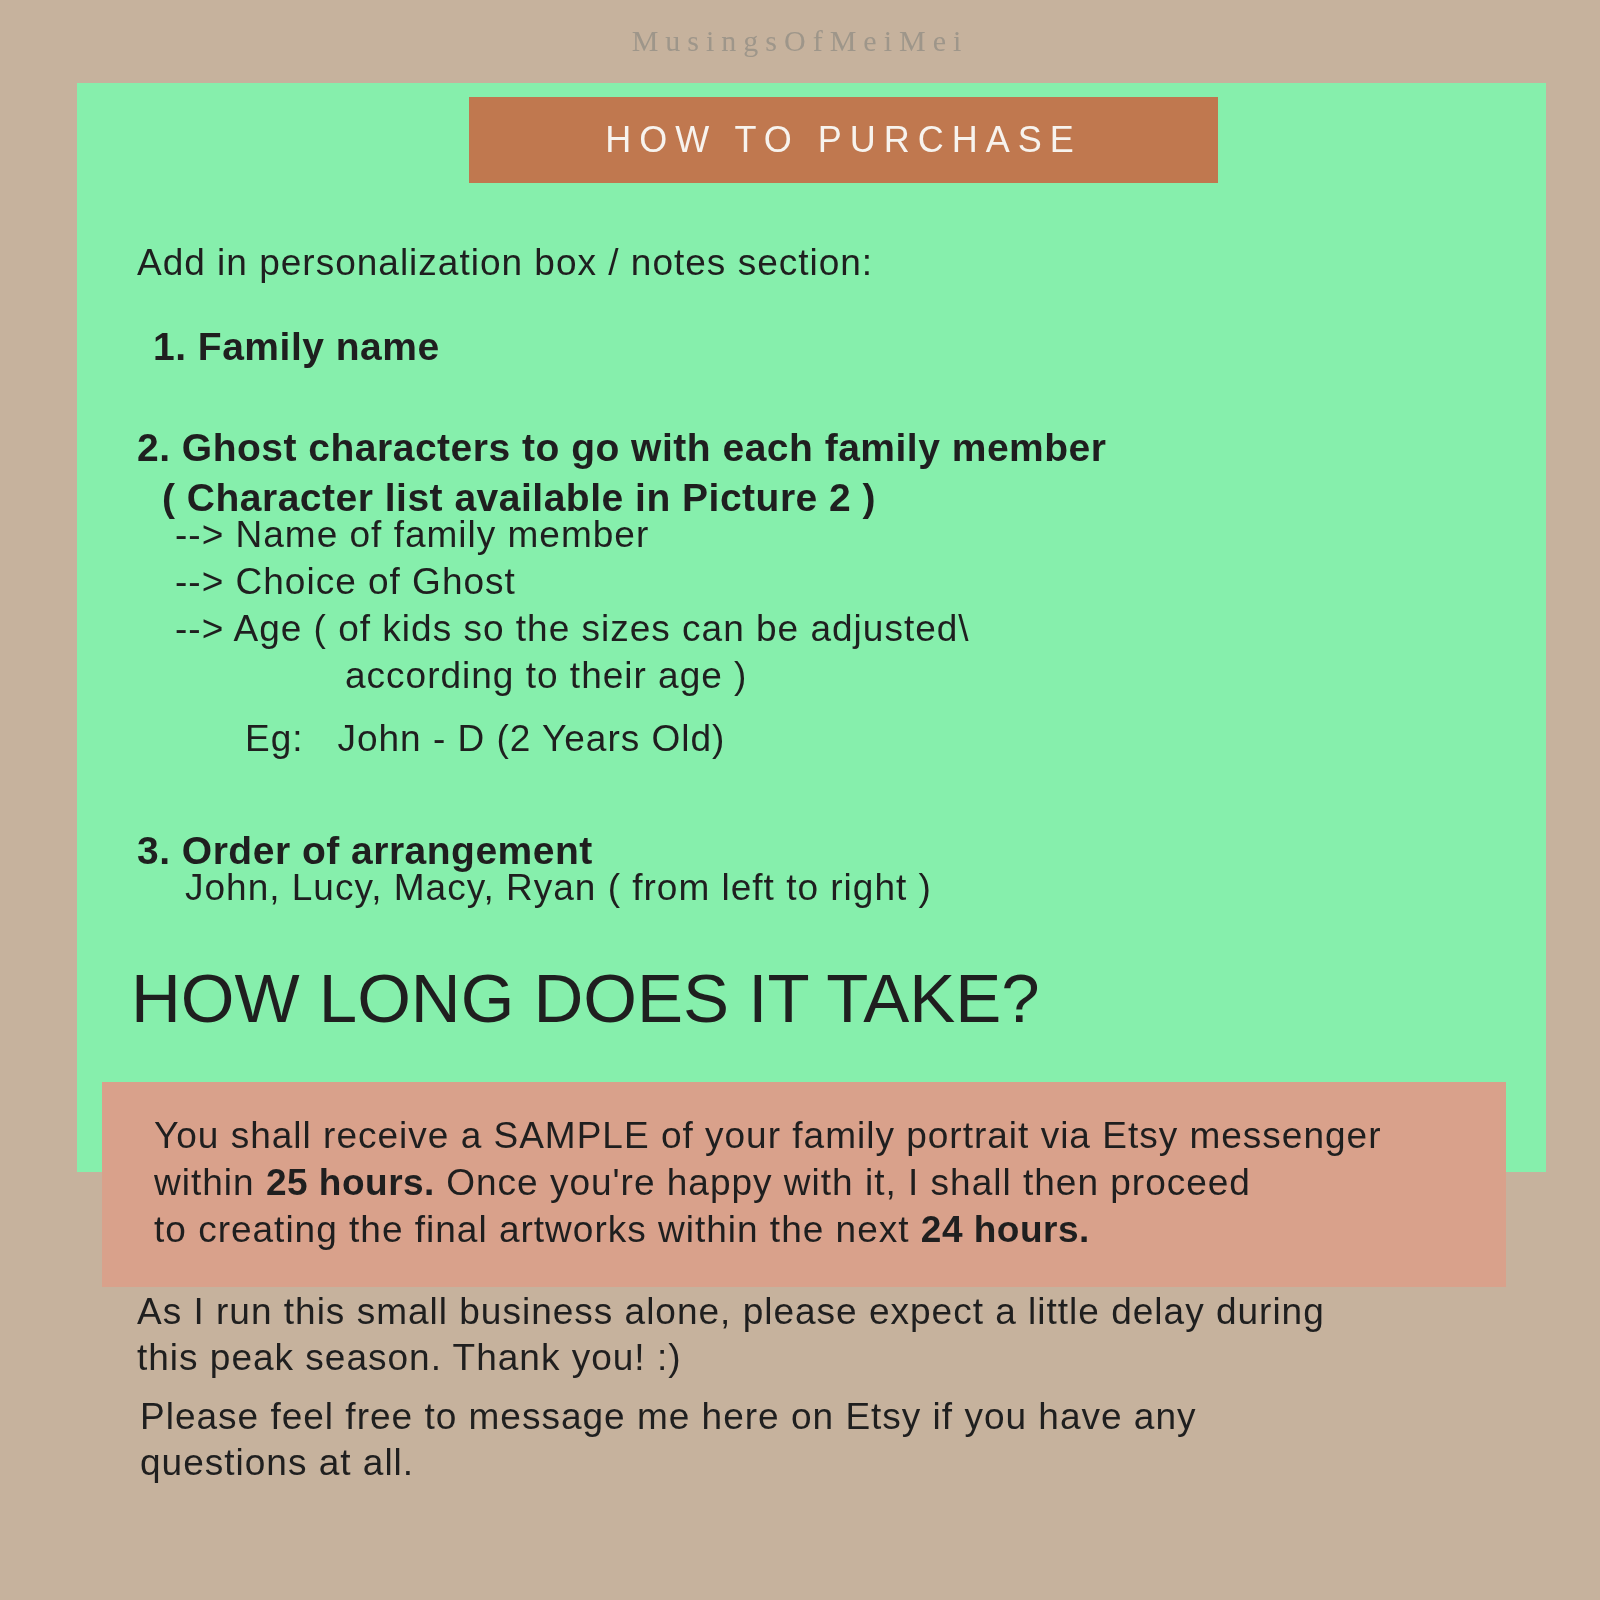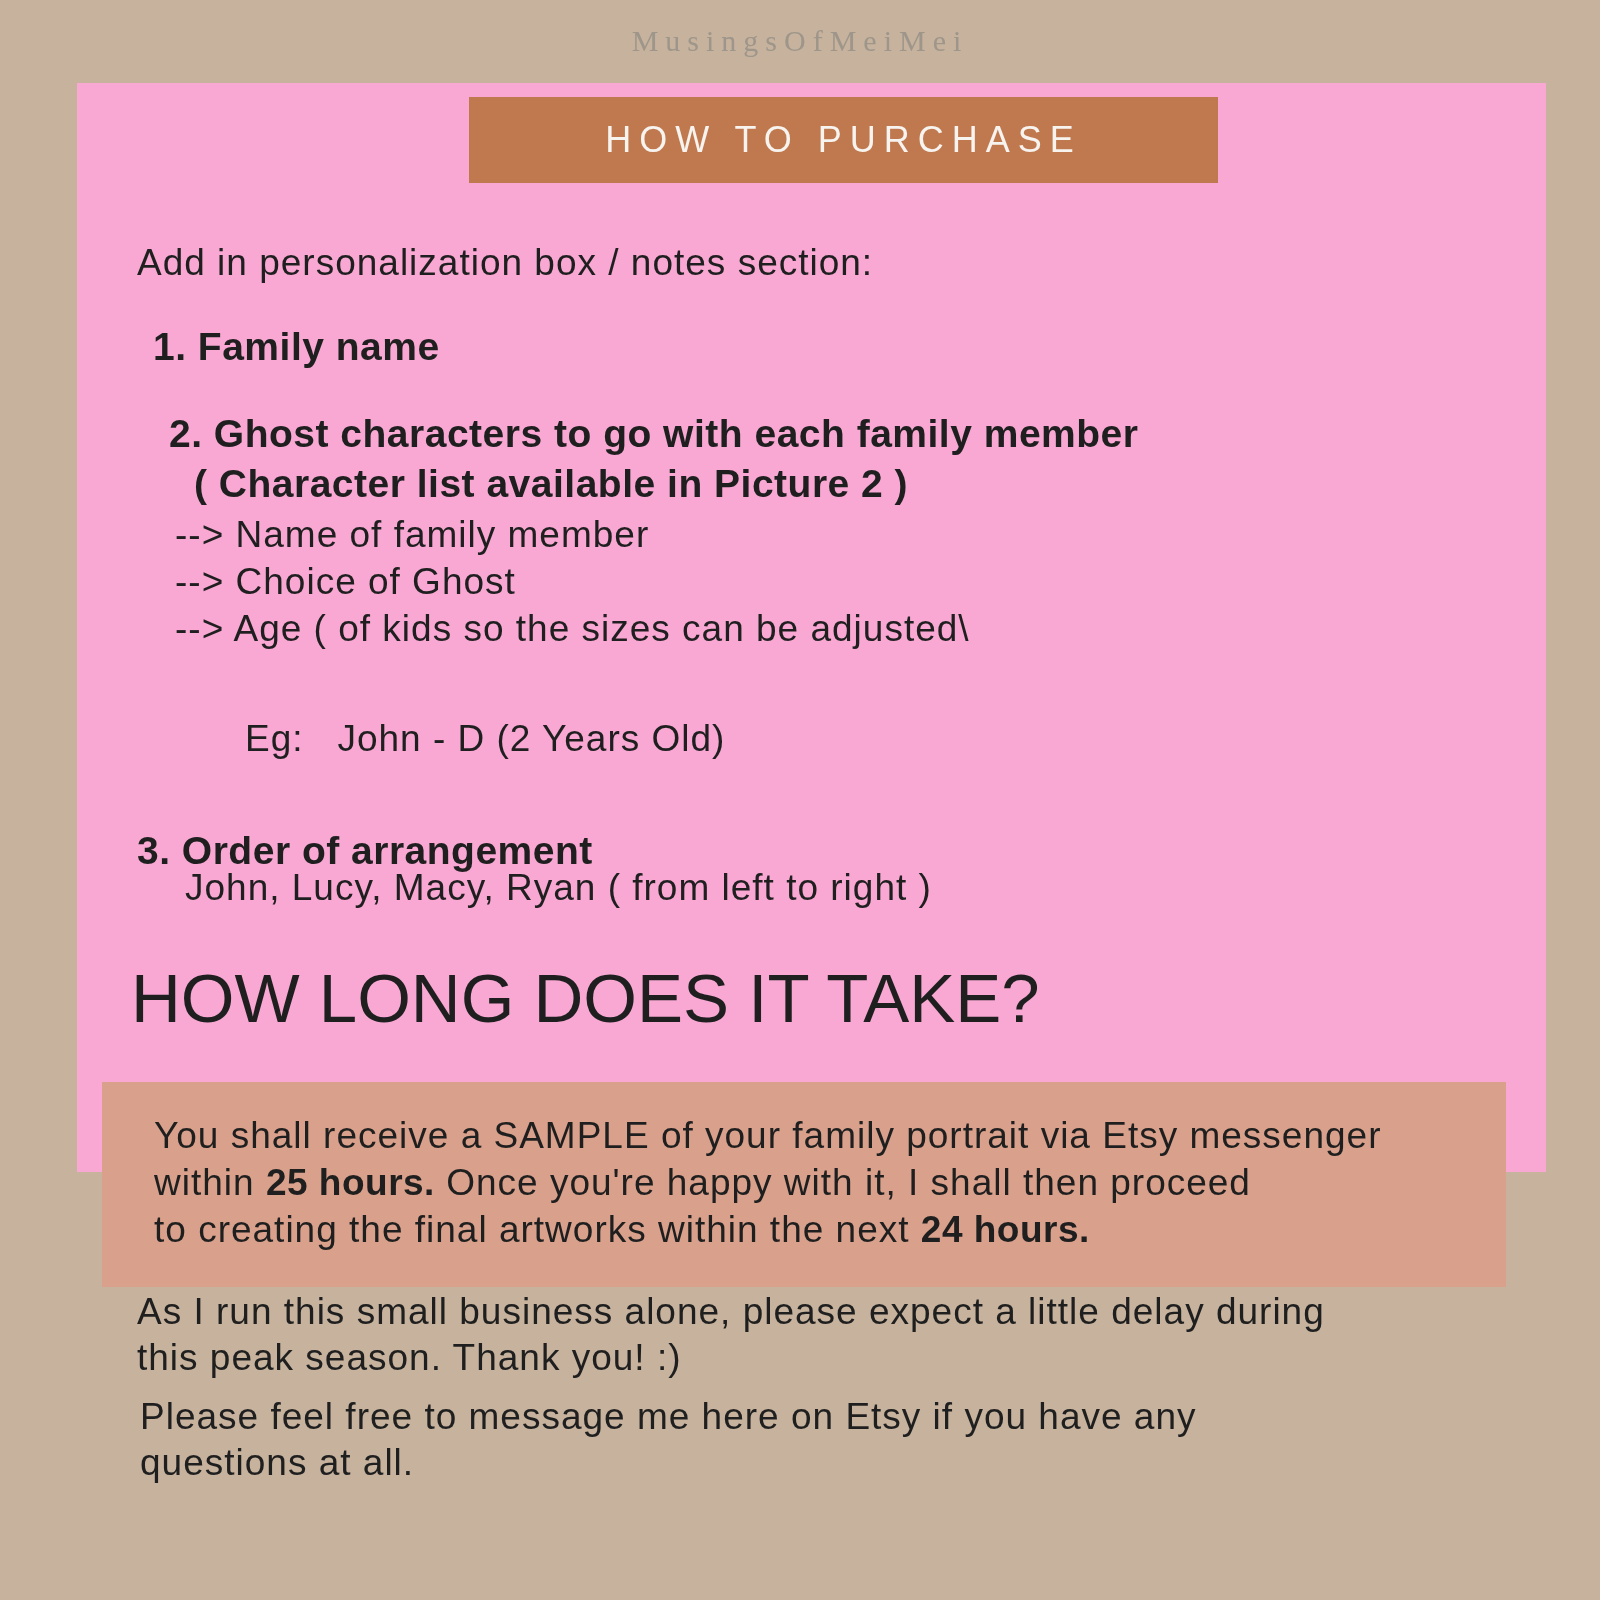--- a/index.html
+++ b/index.html
@@ -13,36 +13,36 @@
   .watermark{
     position:absolute;top:24px;left:0;width:100%;
     text-align:center;
     font-family:"Liberation Serif","DejaVu Serif",serif;
     font-size:30px;letter-spacing:7px;
     color:#9e968a;
   }
   .card{
     position:absolute;left:77px;top:83px;
     width:1469px;height:1089px;
-    background:#f9a8d4;
+    background:#86efac;
   }
   .header-bar{
     position:absolute;left:392px;top:14px;
     width:749px;height:86px;
     background:#c0784f;
     display:flex;align-items:center;justify-content:center;
   }
   .header-bar span{
     color:#f7f3ee;font-size:36px;letter-spacing:8px;font-weight:400;
   }
   .t{position:absolute;font-size:37px;letter-spacing:1px;line-height:47px;}
   .bold{font-weight:bold;letter-spacing:0.5px;font-size:39px;}
   .intro{left:60px;top:156px;}
   .item1{left:76px;top:240px;}
-  .item2{left:60px;top:326px;line-height:50px;margin-left:32px;}
+  .item2{left:60px;top:340px;line-height:50px;}
   .item2 .indent{padding-left:25px;}
   .arrows{left:98px;top:428px;}
   .arrows .cont{padding-left:170px;}
   .example{left:168px;top:632px;white-space:pre;}
   .item3{left:60px;top:722px;margin-top:22px;}
   .item3-detail{left:108px;top:781px;}
   .big-heading{
     position:absolute;left:54px;top:876px;
     font-size:69px;font-weight:normal;letter-spacing:0px;
   }
@@ -75,20 +75,21 @@
 
   <div class="t bold item2">
     <div>2. Ghost characters to go with each family member</div>
     <div class="indent">( Character list available in Picture 2 )</div>
   </div>
 
   <div class="t arrows">
     <div>--&gt; Name of family member</div>
     <div>--&gt; Choice of Ghost</div>
     <div>--&gt; Age ( of kids so the sizes can be adjusted\</div>
+    <div class="cont">according to their age )</div>
   </div>
 
   <div class="t example">Eg:   John - D (2 Years Old)</div>
 
   <div class="t bold item3">3. Order of arrangement</div>
 
   <div class="t item3-detail">John, Lucy, Macy, Ryan ( from left to right )</div>
 
   <div class="big-heading">HOW LONG DOES IT TAKE?</div>
 

